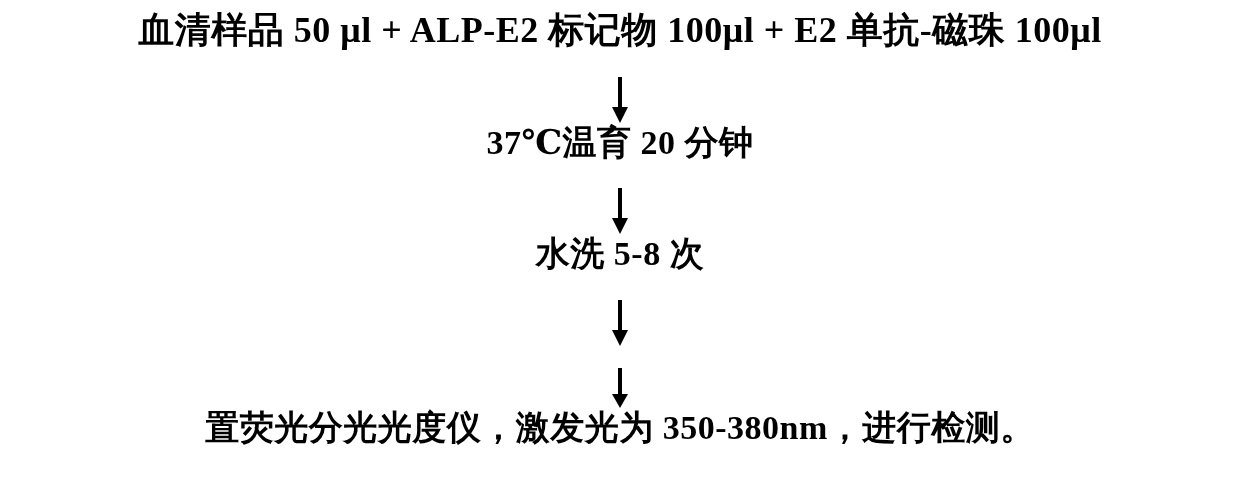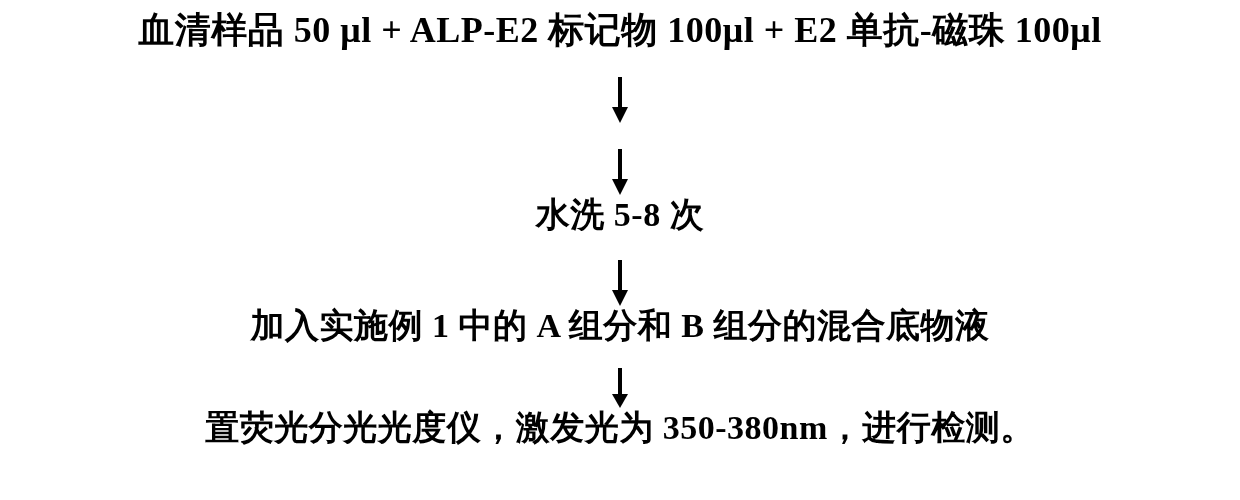--- a/index.html
+++ b/index.html
@@ -64,40 +64,40 @@
   <div class="step step-0">血清样品 50 μl + ALP-E2 标记物 100μl + E2 单抗-磁珠 100μl</div>
 
   <div class="sp-0"></div>
   <div class="arrow gap-0">
     <svg width="24" height="46" viewBox="0 0 24 46" aria-hidden="true">
       <line x1="12" y1="0" x2="12" y2="34" stroke="#000000" stroke-width="4"></line>
       <polygon points="12,46 4,30 20,30" fill="#000000"></polygon>
     </svg>
   </div>
 
+  <div class="step step-1">37℃温育 20 分钟</div>
 
   <div class="sp-1"></div>
   <div class="arrow gap-1">
     <svg width="24" height="46" viewBox="0 0 24 46" aria-hidden="true">
       <line x1="12" y1="0" x2="12" y2="34" stroke="#000000" stroke-width="4"></line>
       <polygon points="12,46 4,30 20,30" fill="#000000"></polygon>
     </svg>
   </div>
 
   <div class="step step-2">水洗 5-8 次</div>
 
   <div class="sp-2"></div>
   <div class="arrow gap-2">
     <svg width="24" height="46" viewBox="0 0 24 46" aria-hidden="true">
       <line x1="12" y1="0" x2="12" y2="34" stroke="#000000" stroke-width="4"></line>
       <polygon points="12,46 4,30 20,30" fill="#000000"></polygon>
     </svg>
   </div>
 
-  <div class="step step-3">加入实施例 1 中的 A 组分和 B 组分的混合底物液</div>
 
   <div class="sp-3"></div>
   <div class="arrow gap-3">
     <svg width="24" height="40" viewBox="0 0 24 40" aria-hidden="true">
       <line x1="12" y1="0" x2="12" y2="29" stroke="#000000" stroke-width="4"></line>
       <polygon points="12,40 4,26 20,26" fill="#000000"></polygon>
     </svg>
   </div>
 
   <div class="step step-4">置荧光分光光度仪，激发光为 350-380nm，进行检测。</div>

